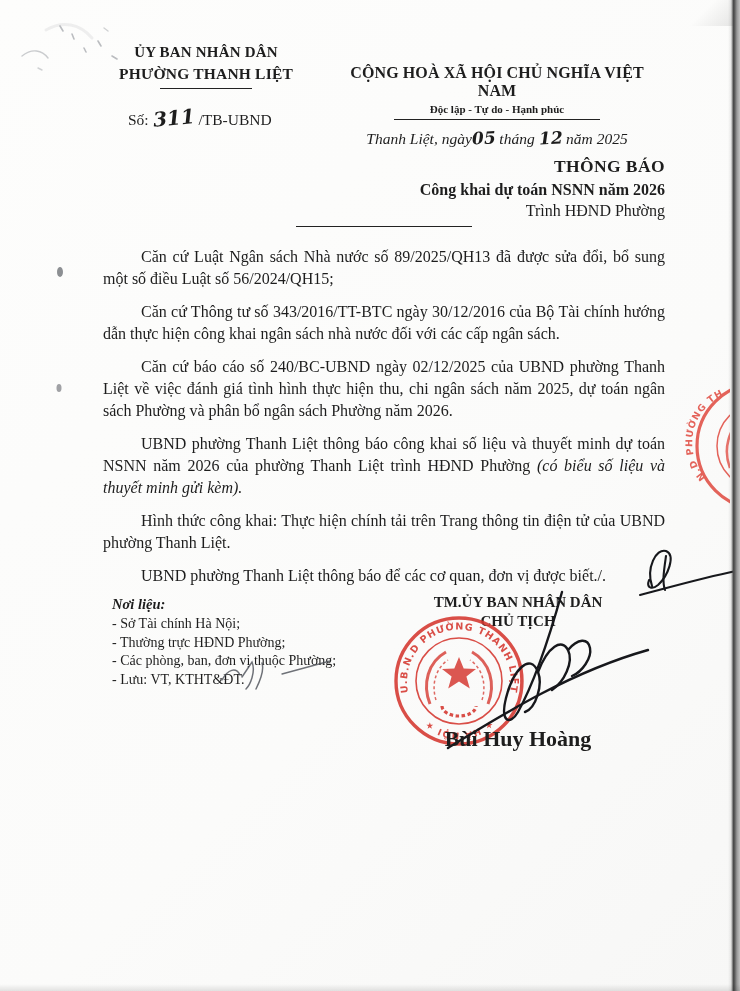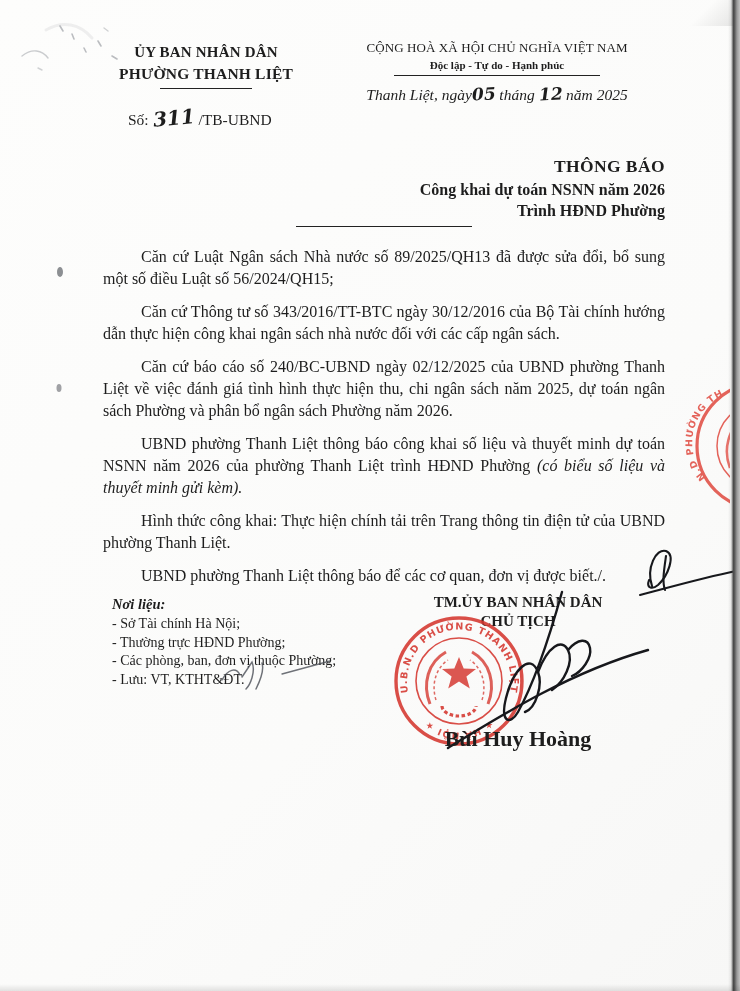--- a/index.html
+++ b/index.html
@@ -19,31 +19,31 @@
 
   
   .hdr-left{position:absolute;left:108px;top:44px;width:196px;text-align:center;}
   .hdr-left .l1{font-weight:bold;font-size:15px;letter-spacing:.2px;}
   .hdr-left .l2{font-weight:bold;font-size:15.5px;margin-top:4px;letter-spacing:.2px;}
   .rule-sm{width:92px;height:0;border-bottom:1.6px solid #222;margin:5px auto 0;}
   .so-line{position:absolute;left:128px;top:106px;width:180px;font-size:15.5px;text-align:left;}
   .hand{font-family:"DejaVu Serif",serif;font-style:italic;font-weight:bold;display:inline-block;}
   .so-line .hand{font-size:20px;transform:rotate(-5deg);margin:0 4px;}
   .hdr-right{position:absolute;left:336px;top:40px;width:322px;text-align:center;}
-  .hdr-right .l1{font-weight:normal;font-size:13px;letter-spacing:.1px;}
+  .hdr-right .l1{font-weight:bold;font-size:16px;letter-spacing:.1px;margin-top:24px;}
   .hdr-right .l2{font-weight:bold;font-size:11px;margin-top:3px;}
   .rule-md{width:206px;height:0;border-bottom:1.6px solid #222;margin:4px auto 0;}
   .date-line{margin-top:8px;font-style:italic;font-size:15.5px;white-space:nowrap;}
   .date-line .hand{font-size:17px;transform:rotate(-3deg);}
 
   
   .title{position:absolute;left:103px;top:156px;width:562px;text-align:right;}
   .title .t1{font-weight:bold;font-size:17.5px;letter-spacing:.4px;}
   .title .t2{font-weight:bold;font-size:16px;margin-top:4px;}
-  .title .t3{font-weight:bold;font-size:16px;margin-top:3px;}
+  .title .t3{font-weight:normal;font-size:16px;margin-top:3px;}
   .rule-title{width:176px;height:0;border-bottom:1.7px solid #222;margin:6px auto 0;}
 
   
   .body-text{position:absolute;left:103px;top:246px;width:562px;}
   .body-text p{margin:0 0 11px 0;font-size:16px;line-height:22px;text-align:justify;text-indent:38px;}
   .body-text p i{font-size:16px;}
 
   
   .recipients{position:absolute;left:112px;top:596px;width:260px;}
   .recipients .lbl{font-weight:bold;font-style:italic;font-size:14.5px;margin-bottom:2px;}

